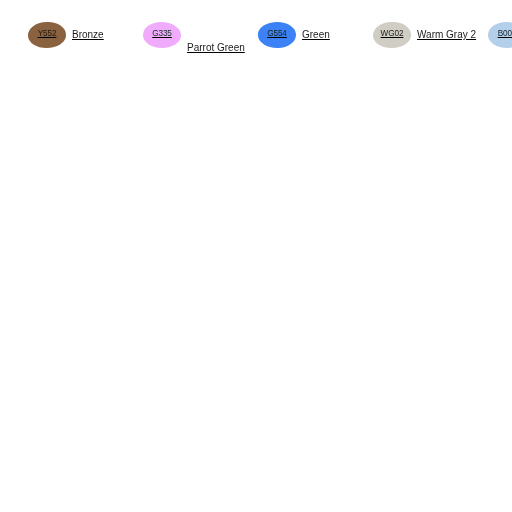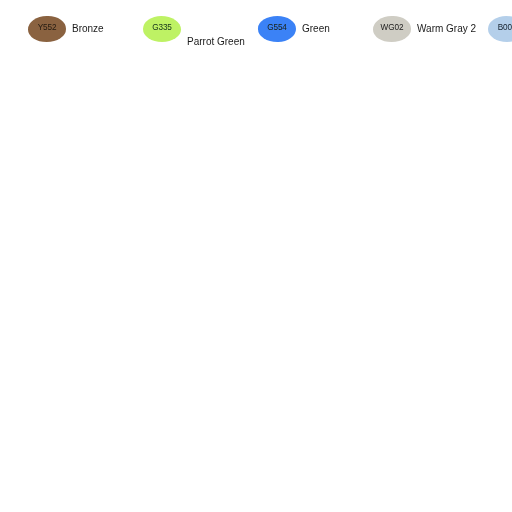--- a/index.html
+++ b/index.html
@@ -16,26 +16,27 @@
   }
   #chart-root {
     position: relative;
     width: 512px;
     height: 512px;
     box-sizing: border-box;
   }
   .swatch-grid {
     position: absolute;
     left: 28px;
-    top: 13px;
+    top: 19px;
     width: 460px;
     display: grid;
     grid-template-columns: repeat(4, 115px);
     grid-auto-rows: 31.2px;
     grid-auto-flow: column;
+    text-decoration: underline;
   }
   .swatch-cell {
     display: flex;
     align-items: center;
     gap: 6px;
     padding-right: 2px;
     box-sizing: border-box;
   }
   .swatch-blob {
     position: relative;
@@ -75,21 +76,21 @@
 
 <div id="chart-root">
   <div class="swatch-grid">
       <div class="swatch-cell">
         <div class="swatch-blob" style="background: rgb(138, 98, 64);">
           <span class="swatch-code" style="color: rgb(35, 26, 16);">Y552</span>
         </div>
         <span class="swatch-name" style="color: rgb(27, 27, 27);">Bronze</span>
       </div>
       <div class="swatch-cell">
-        <div class="swatch-blob blob-b" style="background: #bef264;">
+        <div class="swatch-blob blob-b" style="background: #f0abfc;">
           <span class="swatch-code" style="color: rgb(19, 50, 26);">G335</span>
         </div>
         <span class="swatch-name" style="color: rgb(27, 27, 27); margin-top: 26px;">Parrot Green</span>
       </div>
       <div class="swatch-cell">
         <div class="swatch-blob blob-c" style="background: #3b82f6;">
           <span class="swatch-code" style="color: rgb(26, 32, 17);">G554</span>
         </div>
         <span class="swatch-name" style="color: rgb(27, 27, 27);">Green</span>
       </div>

